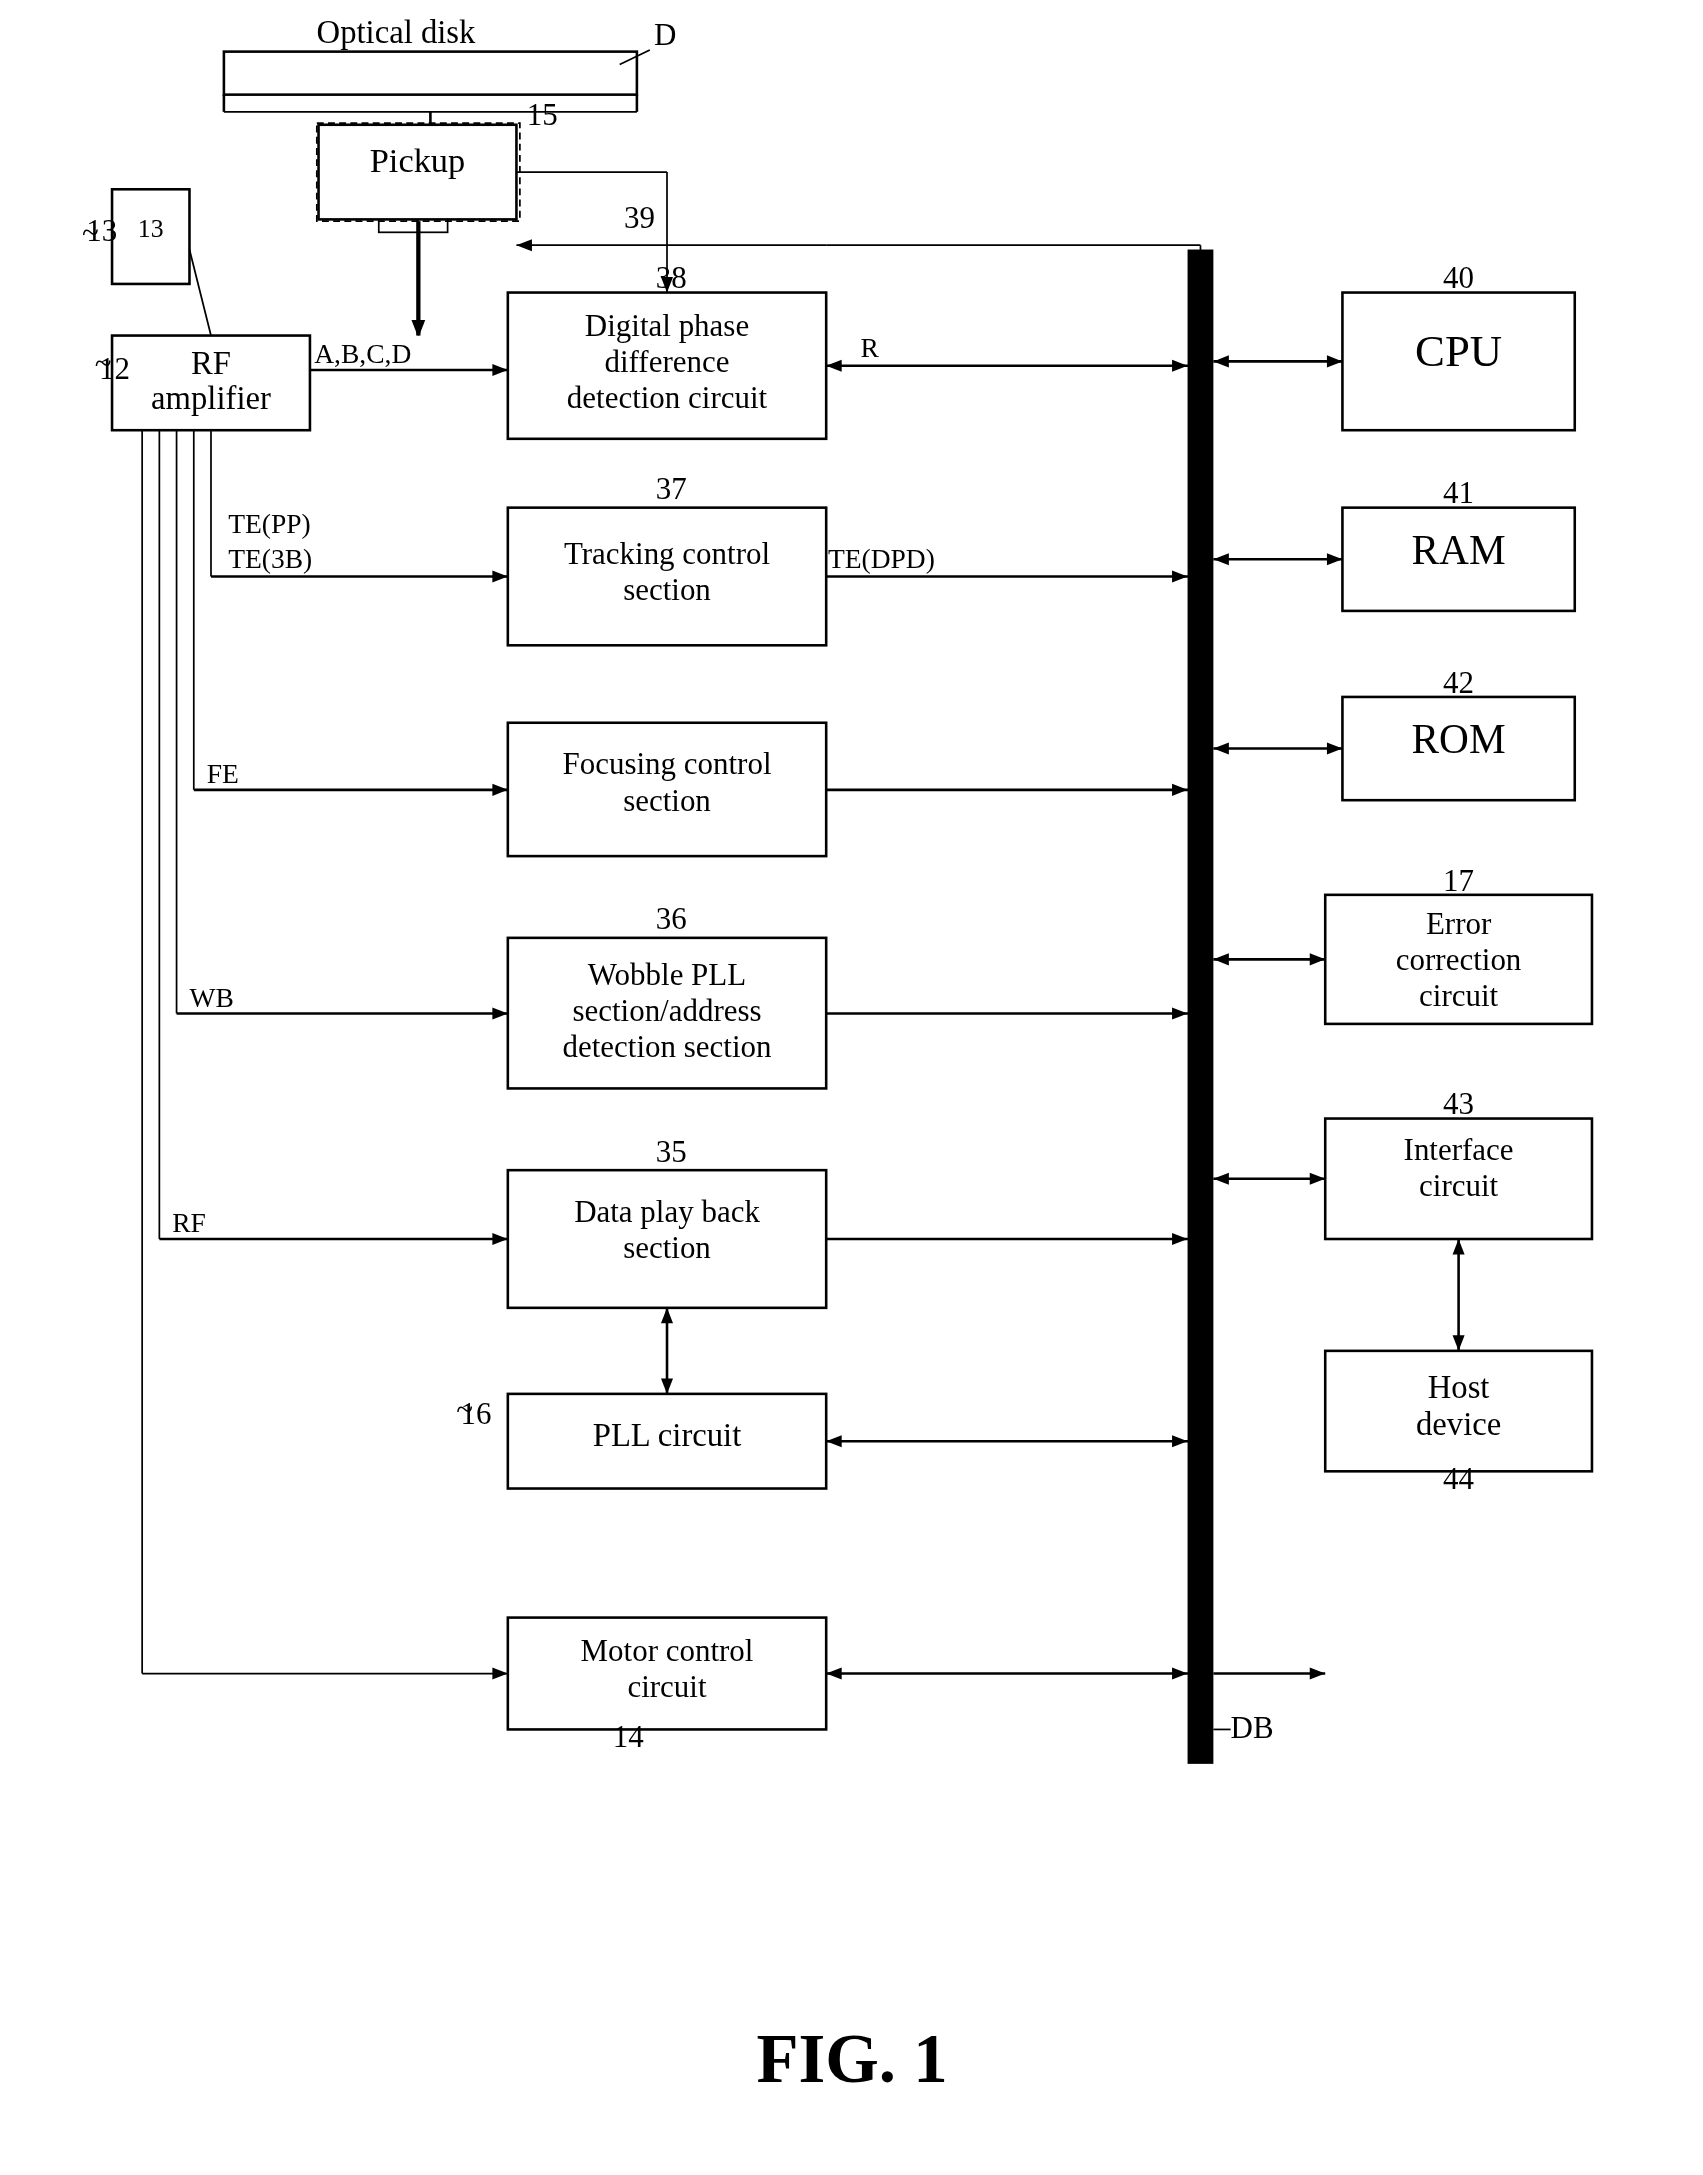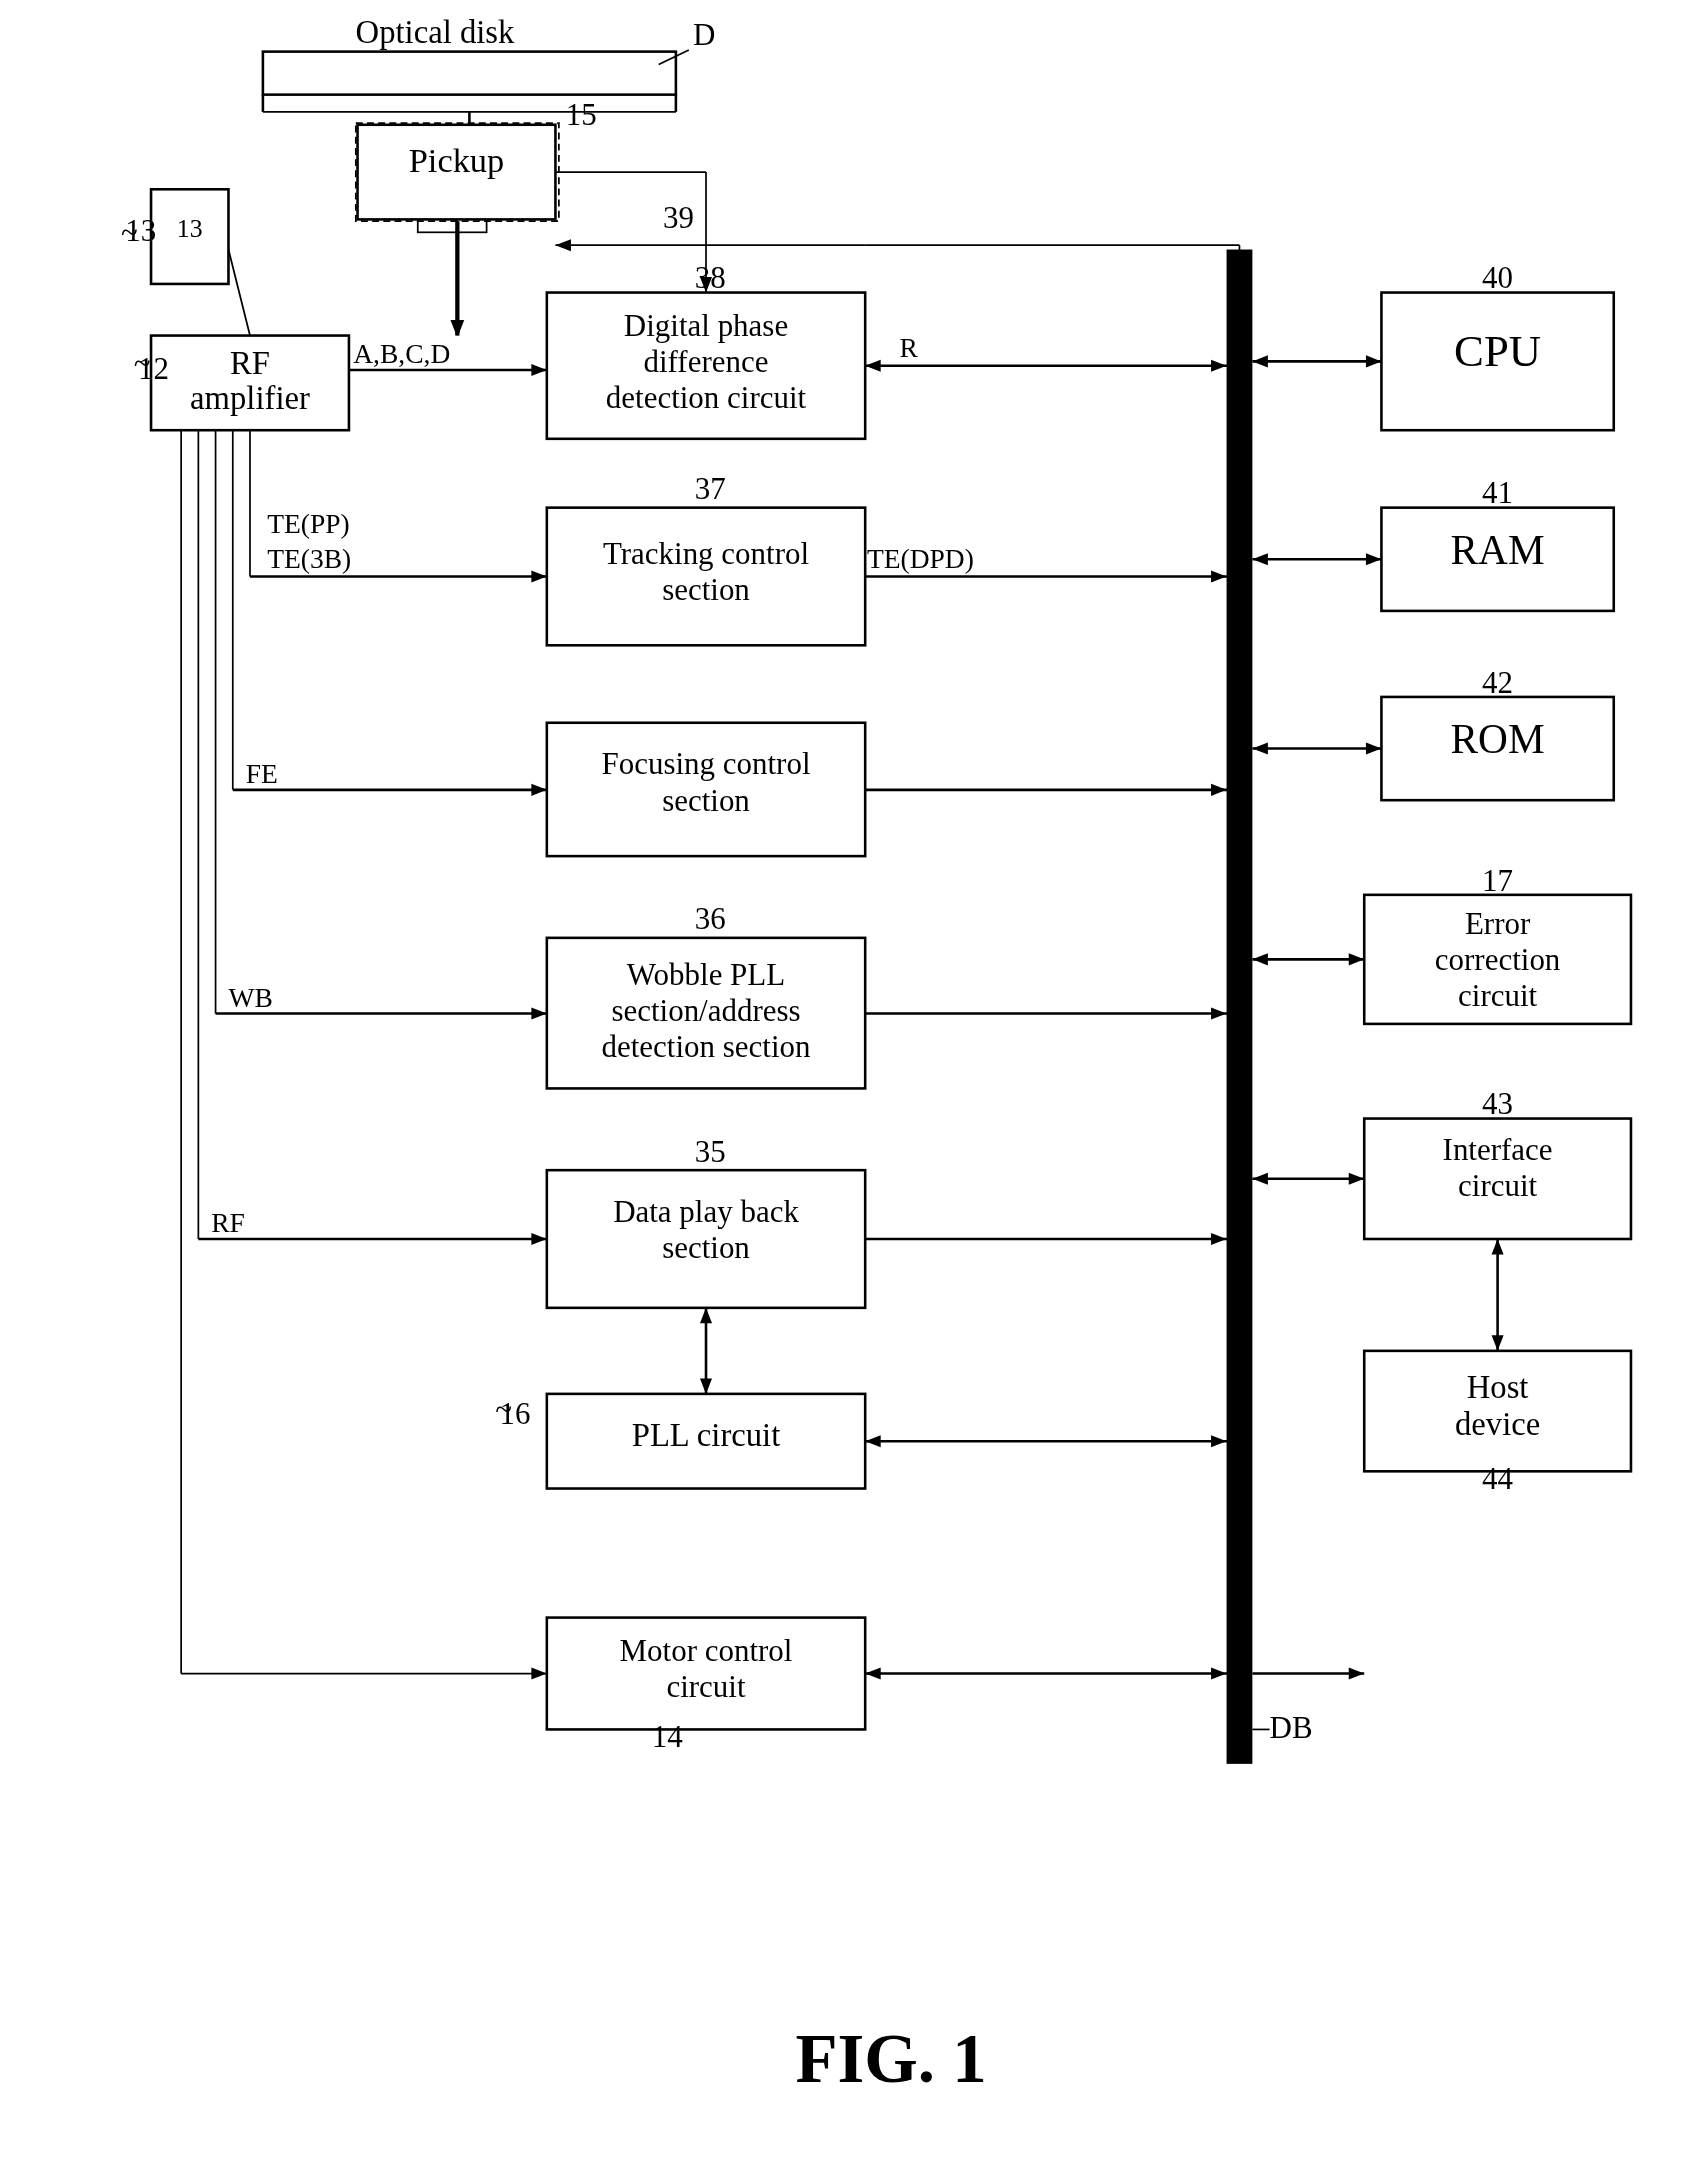--- a/index.html
+++ b/index.html
@@ -9,21 +9,20 @@
       width: 1704px;
       height: 2176px;
       position: relative;
       overflow: hidden;
     }
     .diagram-container {
       position: absolute;
       top: 0; left: 0;
       width: 1704px;
       height: 1788px;
-      padding-left: 39px;
     }
     svg {
       width: 1704px;
       height: 2176px;
     }
   </style>
 </head>
 <body>
 
 <div class="diagram-container">

